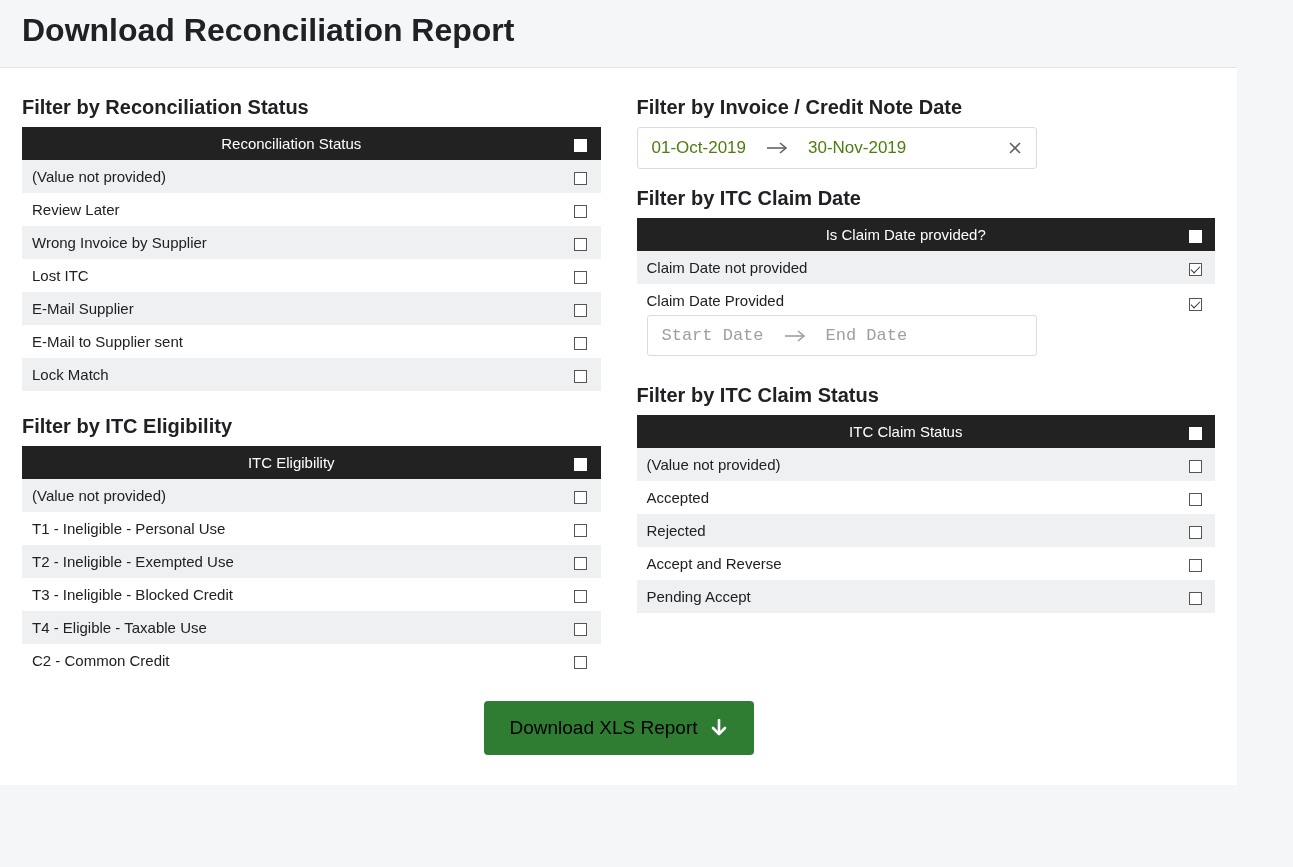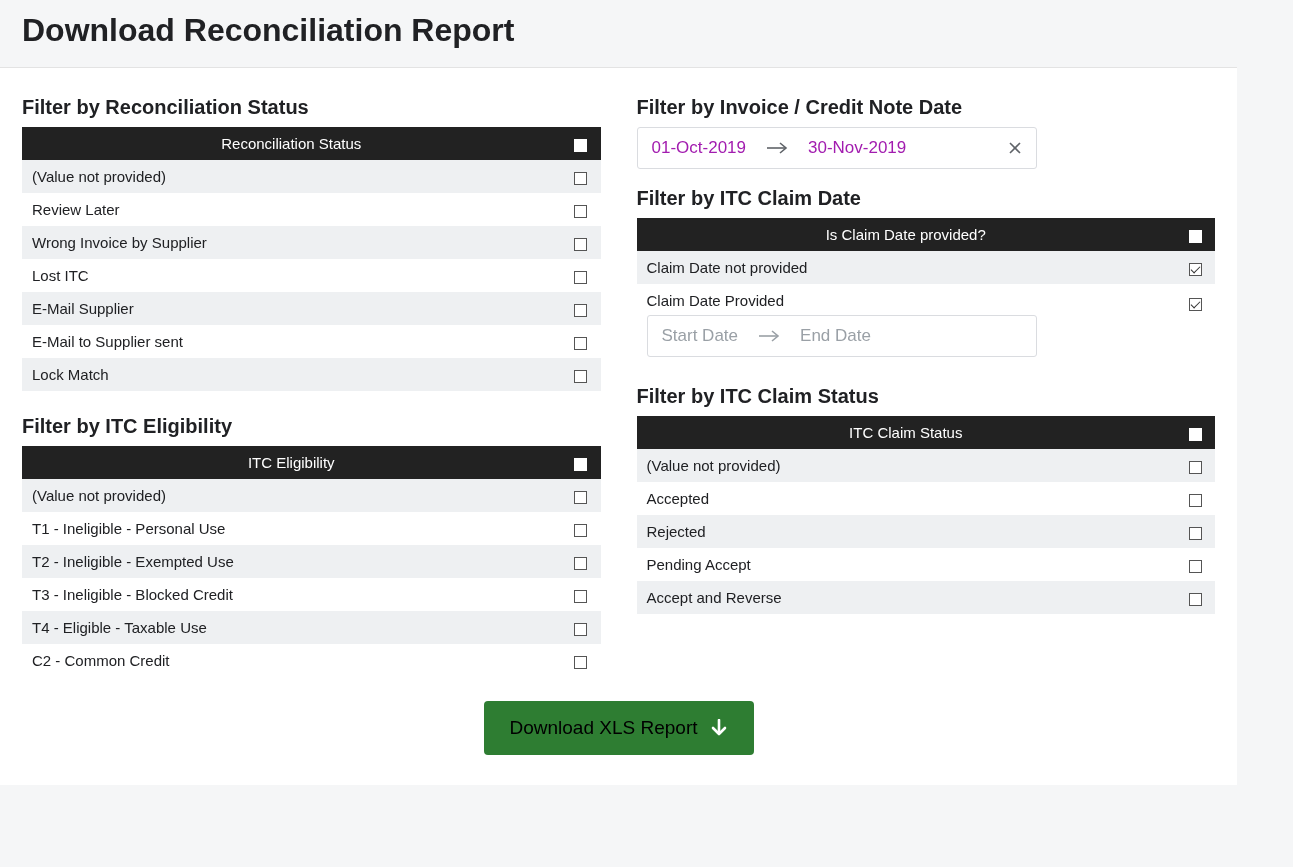--- a/index.html
+++ b/index.html
@@ -101,21 +101,21 @@
     border-width: 0 1.6px 1.6px 0;
     transform: rotate(45deg);
   }
   .date-range-box {
     border: 1px solid #dadce0;
     border-radius: 3px;
     display: flex;
     align-items: center;
     padding: 10px 14px;
     font-size: 17px;
-    color: #a21caf;
+    color: #4d7c0f;
     width: 400px;
     gap: 20px;
     margin-bottom: 18px;
   }
   .date-range-box .arrow-icon, .date-range-box .clear-icon {
     color: #5f6368;
     display: inline-flex;
     align-items: center;
     cursor: pointer;
   }
@@ -125,20 +125,21 @@
   .sub-date-box {
     border: 1px solid #dadce0;
     border-radius: 3px;
     display: flex;
     align-items: center;
     padding: 10px 14px;
     font-size: 17px;
     color: #9aa0a6;
     width: 390px;
     gap: 20px;
+    font-family: Liberation Mono, monospace;
   }
   .download-wrap {
     text-align: center;
     margin-top: 24px;
   }
   .download-btn {
     background: #2e7d32;
     color: #000000;
     border: none;
     padding: 16px 26px;
@@ -320,25 +321,25 @@
               </tr>
               <tr>
                 <td>Accepted</td>
                 <td class="check-cell"><span class="row-checkbox"></span></td>
               </tr>
               <tr>
                 <td>Rejected</td>
                 <td class="check-cell"><span class="row-checkbox"></span></td>
               </tr>
               <tr>
+                <td>Accept and Reverse</td>
+                <td class="check-cell"><span class="row-checkbox"></span></td>
+              </tr>
+              <tr>
                 <td>Pending Accept</td>
-                <td class="check-cell"><span class="row-checkbox"></span></td>
-              </tr>
-              <tr>
-                <td>Accept and Reverse</td>
                 <td class="check-cell"><span class="row-checkbox"></span></td>
               </tr>
             </tbody>
         </table>
 
       </div>
     </div>
 
     <div class="download-wrap">
       <button class="download-btn">

